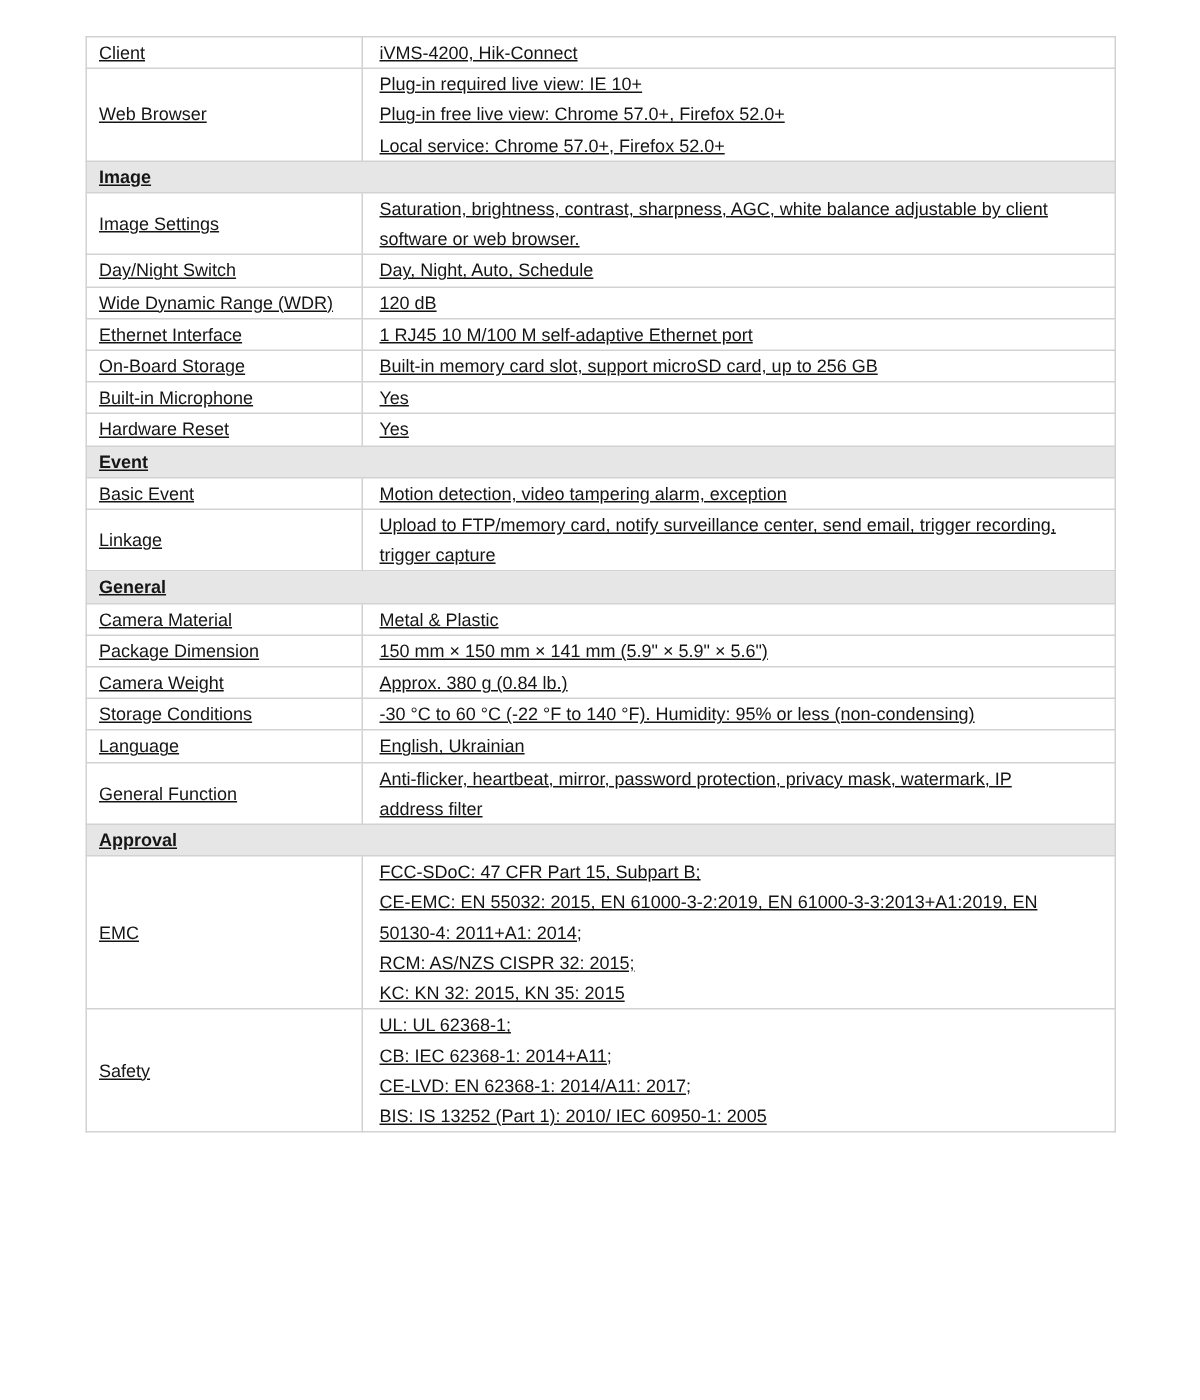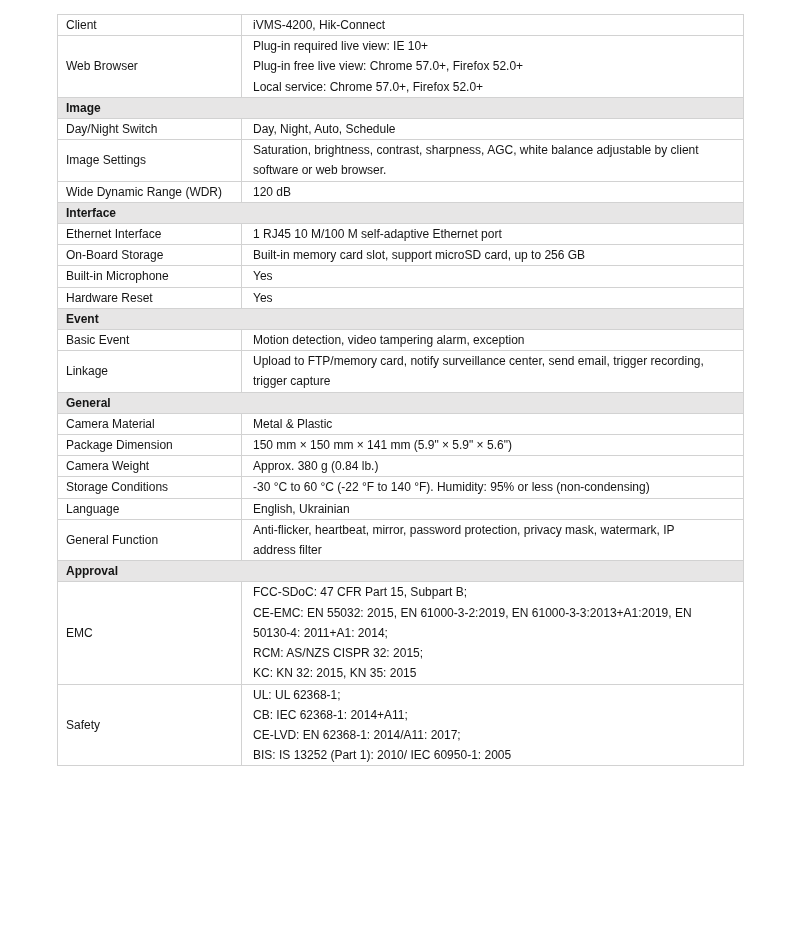--- a/index.html
+++ b/index.html
@@ -14,24 +14,25 @@
   }
   .page {
     position: absolute;
     left: 0; top: 0;
     width: 800px; height: 933px;
     background: #ffffff;
   }
   table.spec-table {
     position: absolute;
     left: 57px;
-    top: 14px;
+    top: 24px;
     width: 686px;
     border-collapse: collapse;
     table-layout: fixed;
+    text-decoration: underline;
   }
   td {
     border: 1px solid var(--table-border, #d2d2d2);
     vertical-align: middle;
     line-height: 20.2px;
     white-space: pre-line;
     overflow: hidden;
     font-size: 12px;
   }
   td.label-cell {
@@ -65,34 +66,31 @@
         <tr class="spec-row">
           <td class="label-cell">Web Browser</td>
           <td class="value-cell">Plug-in required live view: IE 10+
 Plug-in free live view: Chrome 57.0+, Firefox 52.0+
 Local service: Chrome 57.0+, Firefox 52.0+</td>
         </tr>
         <tr class="section-row">
           <td colspan="2" class="section-cell">Image</td>
         </tr>
         <tr class="spec-row">
-          <td class="label-cell">Day/Night Switch</td>
-          <td class="value-cell">Day, Night, Auto, Schedule</td>
-        </tr>
-        <tr class="spec-row">
           <td class="label-cell">Image Settings</td>
           <td class="value-cell">Saturation, brightness, contrast, sharpness, AGC, white balance adjustable by client
 software or web browser.</td>
         </tr>
         <tr class="spec-row">
+          <td class="label-cell">Day/Night Switch</td>
+          <td class="value-cell">Day, Night, Auto, Schedule</td>
+        </tr>
+        <tr class="spec-row">
           <td class="label-cell">Wide Dynamic Range (WDR)</td>
           <td class="value-cell">120 dB</td>
-        </tr>
-        <tr class="section-row">
-          <td colspan="2" class="section-cell">Interface</td>
         </tr>
         <tr class="spec-row">
           <td class="label-cell">Ethernet Interface</td>
           <td class="value-cell">1 RJ45 10 M/100 M self-adaptive Ethernet port</td>
         </tr>
         <tr class="spec-row">
           <td class="label-cell">On-Board Storage</td>
           <td class="value-cell">Built-in memory card slot, support microSD card, up to 256 GB</td>
         </tr>
         <tr class="spec-row">

